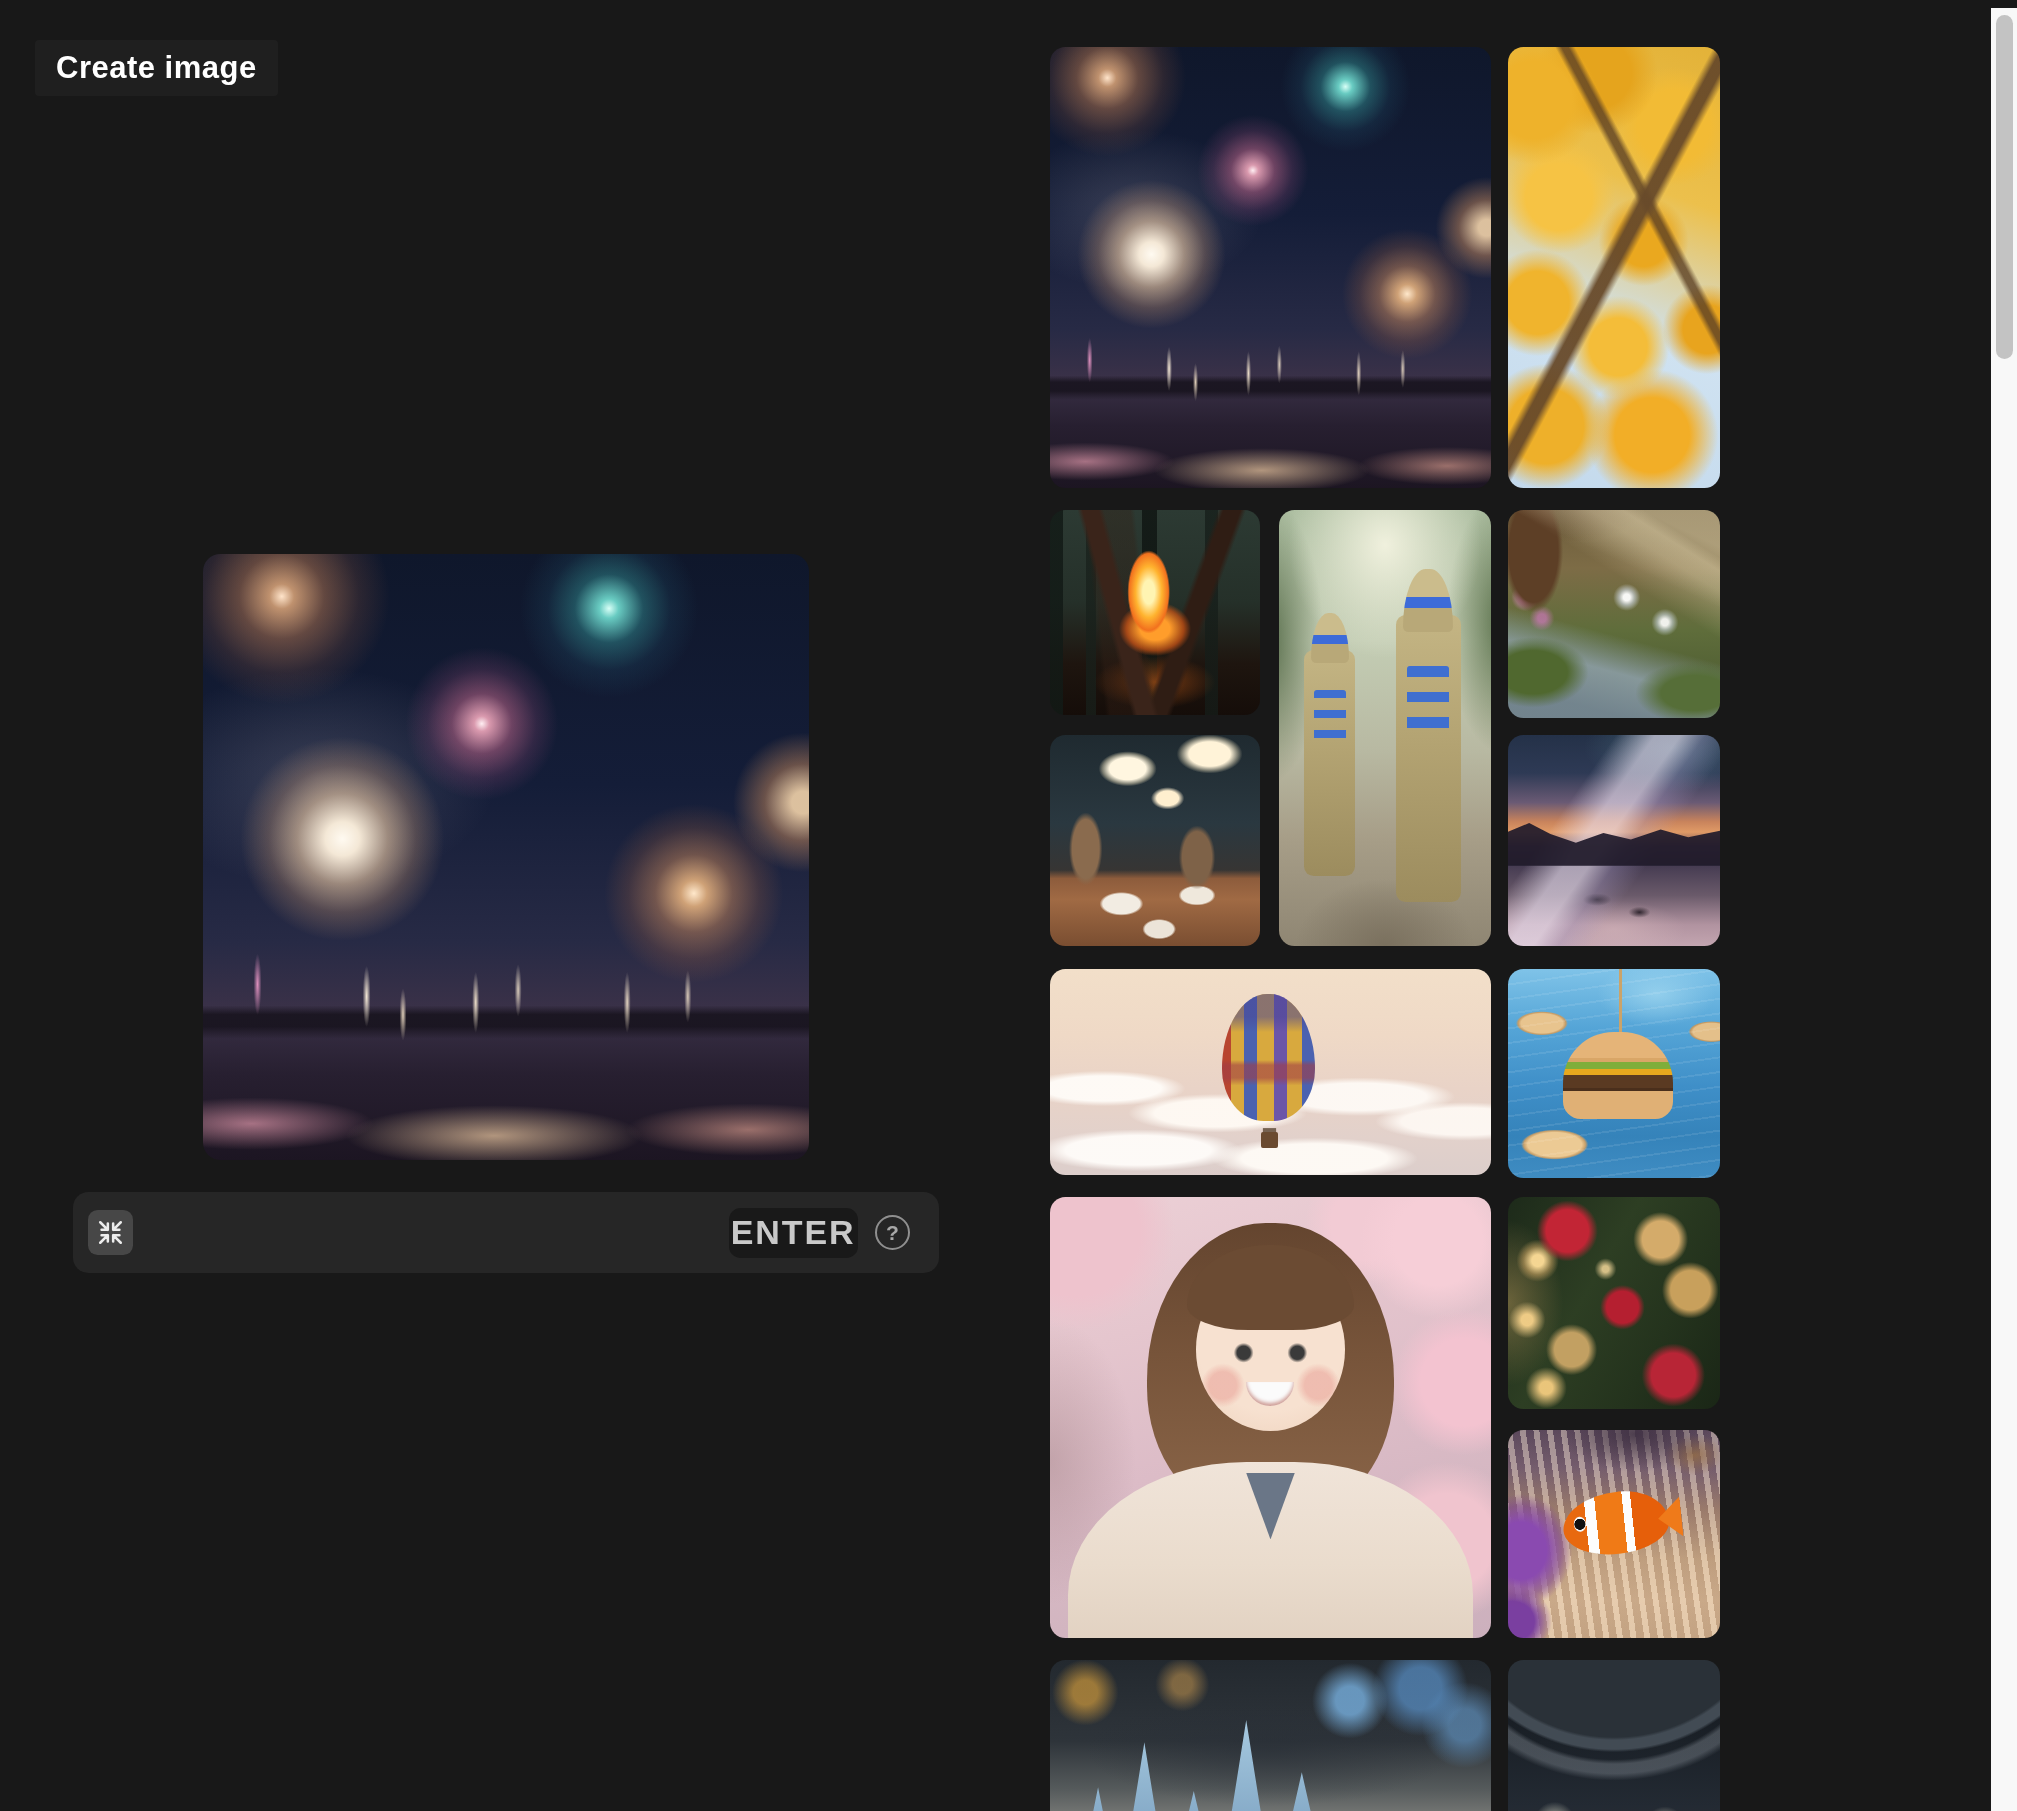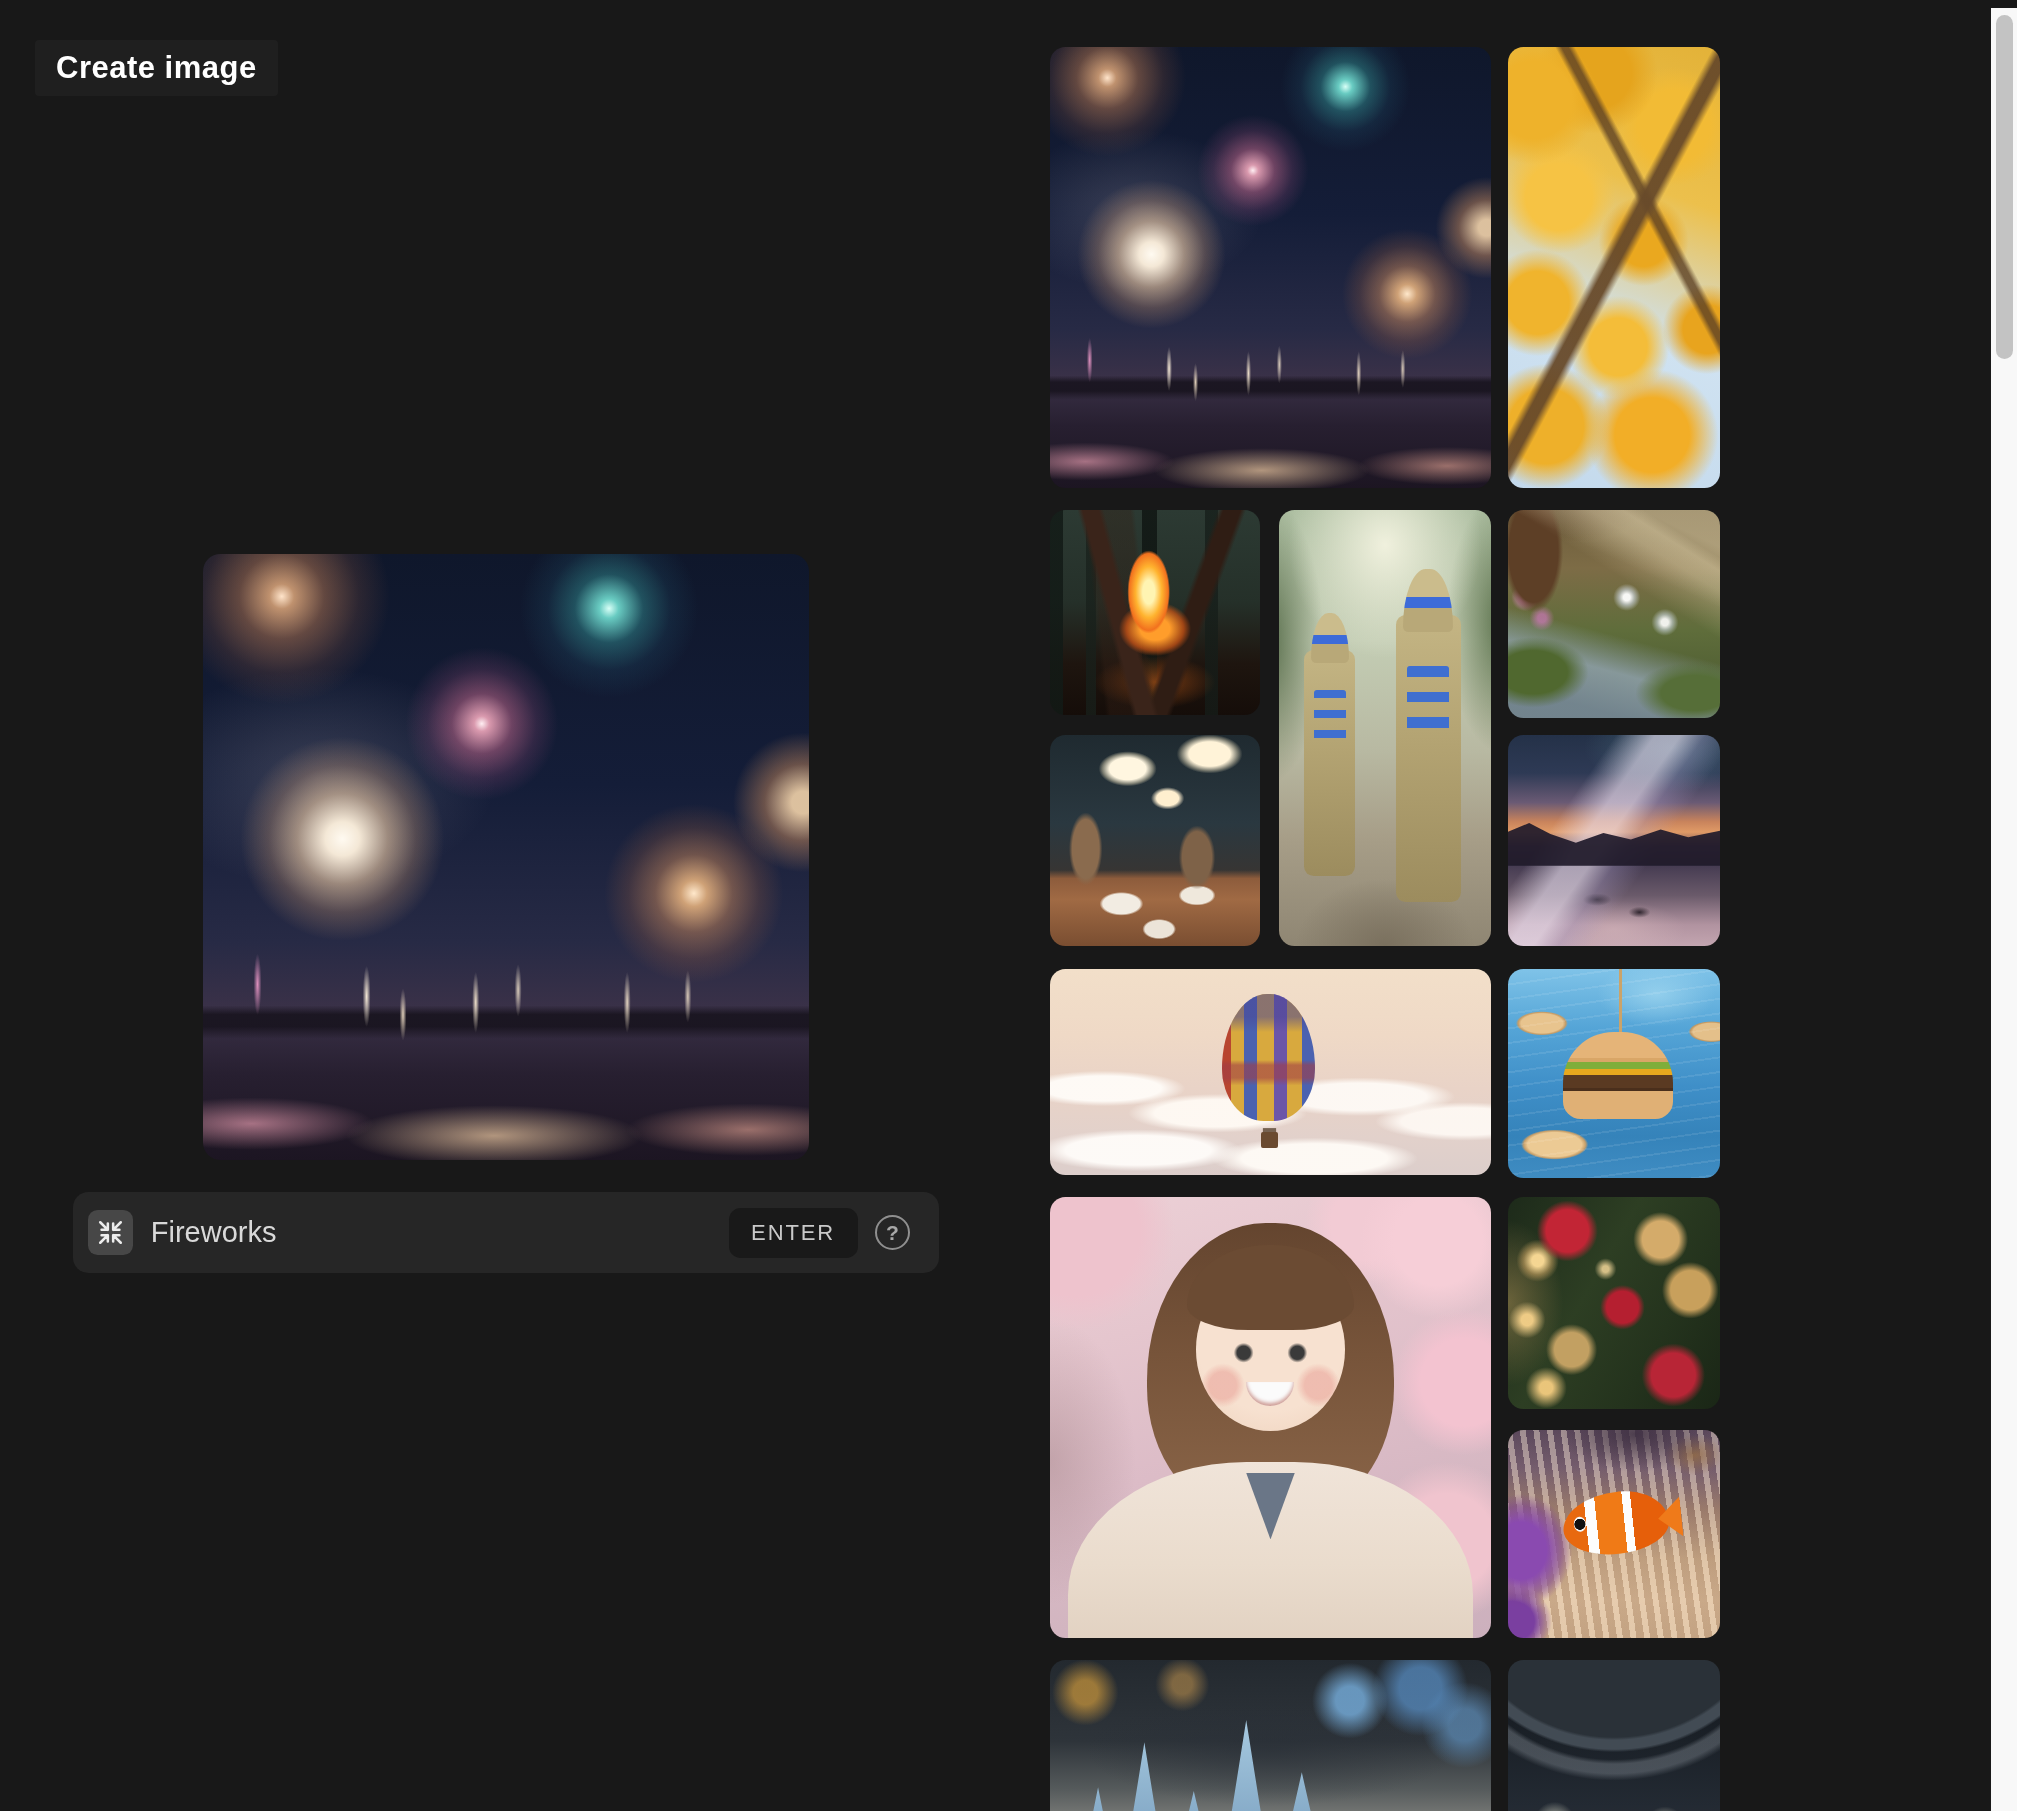--- a/index.html
+++ b/index.html
@@ -21,21 +21,21 @@
   .preview{position:absolute;left:203px;top:546px;width:606px;height:606px;border-radius:17.4px;overflow:hidden;}
 
   
   .prompt-bar{position:absolute;left:73px;top:1184px;width:866px;height:81px;background:var(--bar-bg);
     border-radius:15.4px;display:flex;align-items:center;padding:0 29px 0 15.4px;gap:17.4px;}
   .icon-chip{width:45px;height:45px;border-radius:9.7px;background:var(--icon-chip-bg);border:none;
     display:flex;align-items:center;justify-content:center;flex:0 0 auto;cursor:pointer;}
   .icon-chip svg{width:29px;height:29px;}
   .prompt-text{color:var(--text-secondary);font-size:29px;font-weight:400;flex:1 1 auto;white-space:nowrap;overflow:hidden;}
   .enter-btn{margin-left:auto;flex:0 0 auto;width:129px;height:50px;background:var(--enter-bg);border:none;
-    border-radius:11.6px;color:#c9c9c9;font-family:inherit;font-size:22px;font-weight:400;letter-spacing:1.9px;cursor:pointer;}
+    border-radius:11.6px;color:#c9c9c9;font-family:inherit;font-size:34px;font-weight:700;letter-spacing:1.9px;cursor:pointer;}
   .help{flex:0 0 auto;width:35px;height:35px;border-radius:50%;border:2.9px solid #8f8f8f;color:#a8a8a8;
     display:flex;align-items:center;justify-content:center;font-size:21px;font-weight:700;cursor:pointer;}
 
   
   .gallery{position:absolute;left:1050px;top:39px;width:670px;height:2028px;}
   .tile{position:absolute;border-radius:15.4px;overflow:hidden;cursor:pointer;}
   .t1{left:0;top:0;width:441px;height:441px;}
   .t2{left:458px;top:0;width:212px;height:441px;}
   .t3{left:0;top:463px;width:210px;height:205px;}
   .t4{left:229px;top:463px;width:212px;height:436px;}
@@ -275,21 +275,20 @@
     <button class="icon-chip">
       <span style="display:flex;">
         <svg viewBox="0 0 24 24" width="29" height="29" fill="none" stroke="#ececec" stroke-width="2.1" stroke-linecap="round" stroke-linejoin="round">
           <path d="M3.5 3.5 L9.8 9.8 M9.8 4.6 V9.8 H4.6"></path>
           <path d="M20.5 3.5 L14.2 9.8 M14.2 4.6 V9.8 H19.4"></path>
           <path d="M3.5 20.5 L9.8 14.2 M4.6 14.2 H9.8 V19.4"></path>
           <path d="M20.5 20.5 L14.2 14.2 M19.4 14.2 H14.2 V19.4"></path>
         </svg>
       </span>
     </button>
-    <div class="prompt-text">Fireworks</div>
     <button class="enter-btn">ENTER</button>
     <span class="help">?</span>
   </div>
 
   <div class="gallery">
     <div class="tile t1 art-fireworks" title="Fireworks bursting over a harbor at night"></div>
     <div class="tile t2 art-autumn" title="Golden autumn maple leaves against a blue sky"></div>
     <div class="tile t3 art-campfire" title="Campfire burning in a misty forest"></div>
     <div class="tile t4 art-robots" title="Two droid robots walking on a sunlit forest path">
       <span class="robot robot-a"></span>

